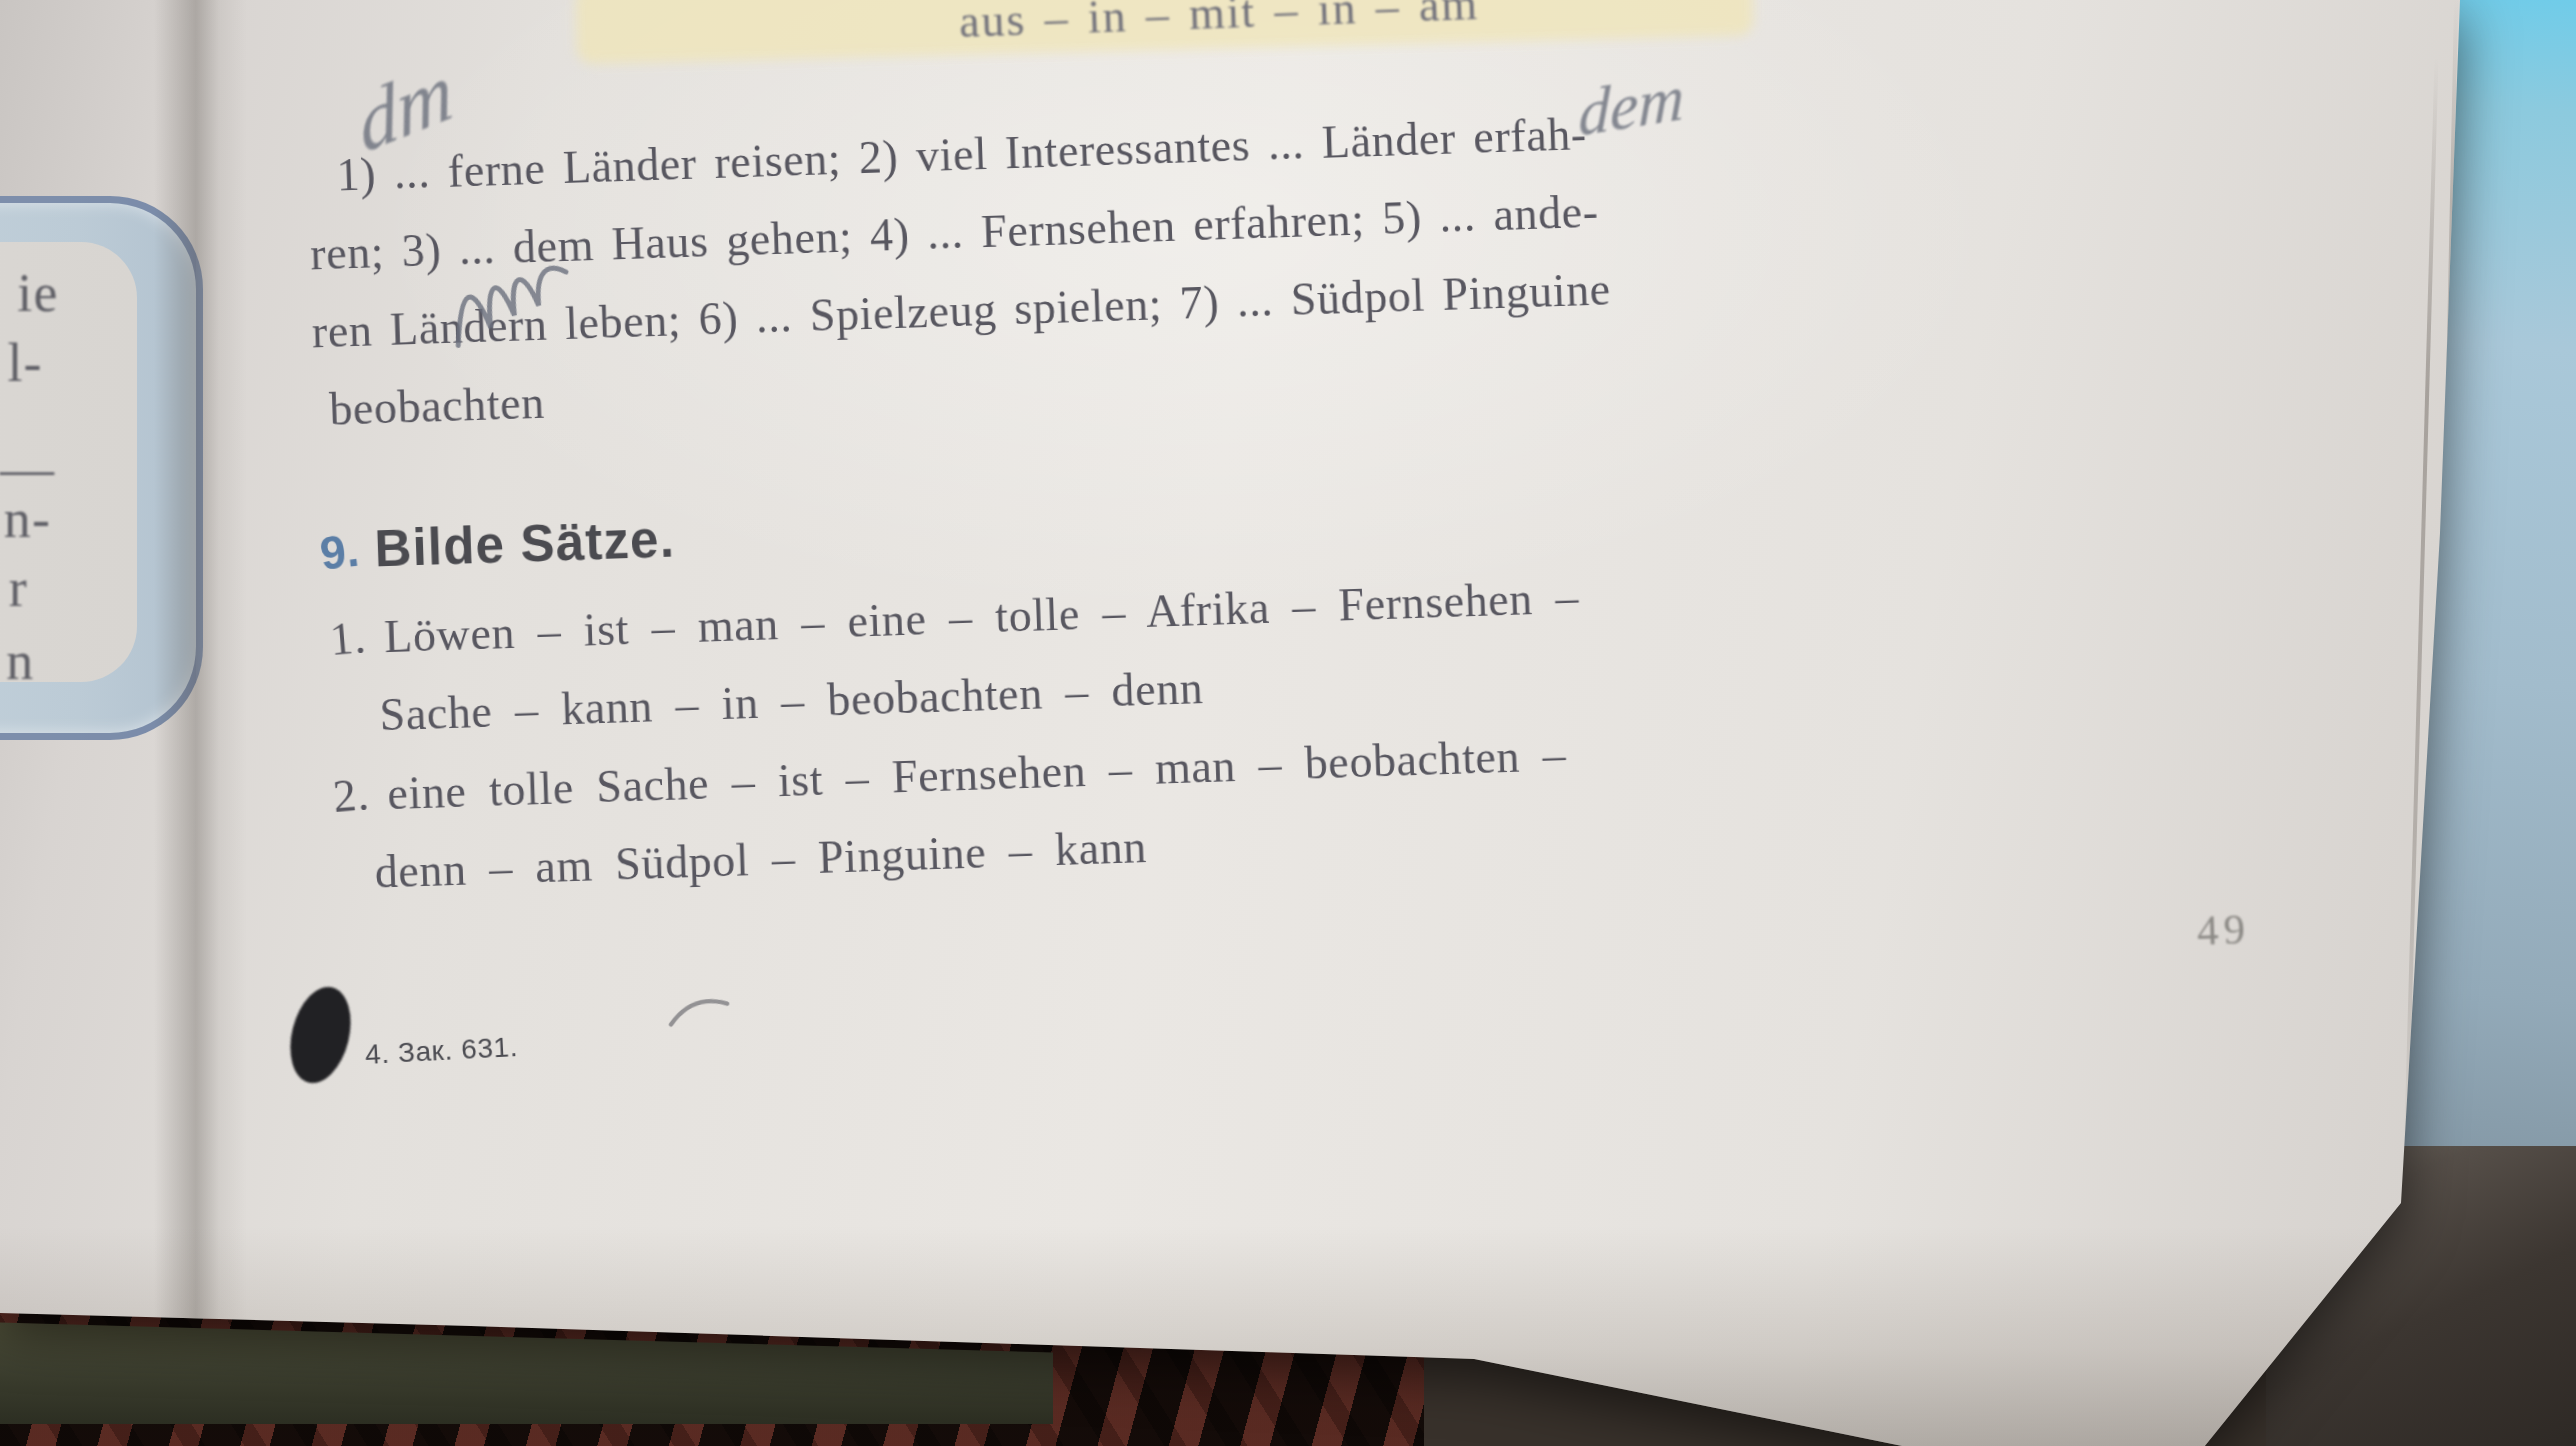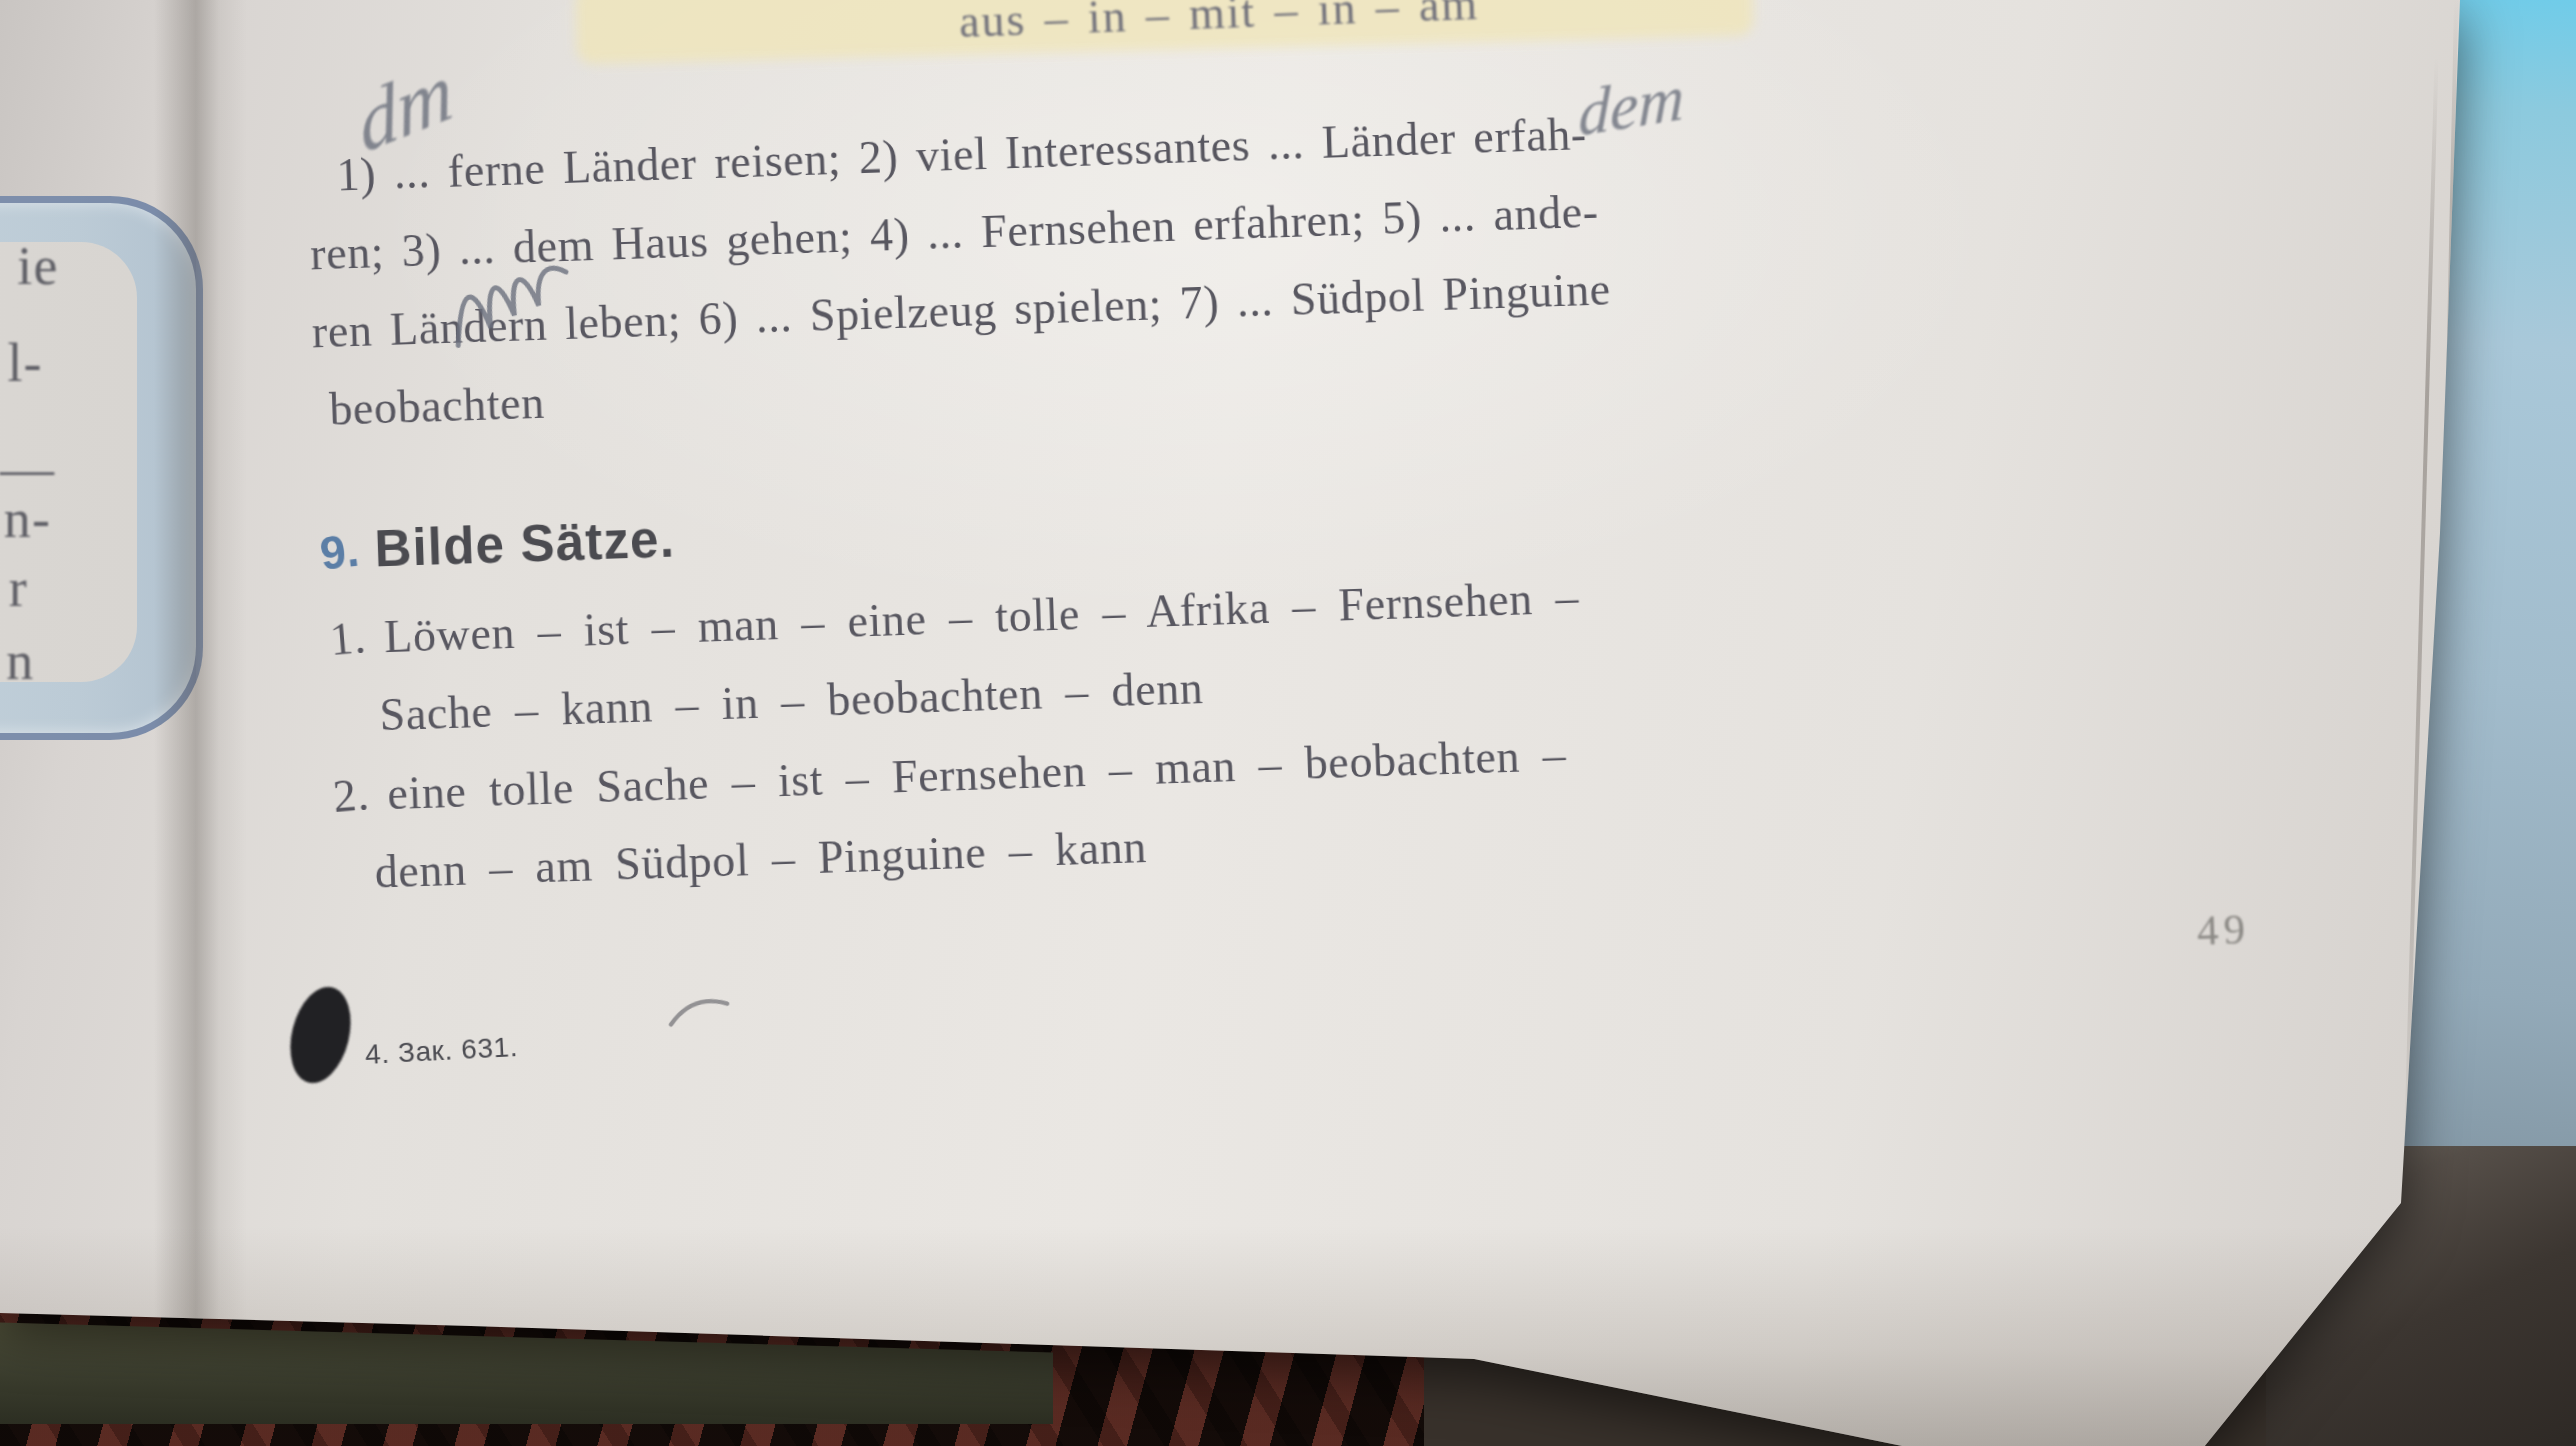--- a/index.html
+++ b/index.html
@@ -85,21 +85,21 @@
   <div class="blue-surface"></div>
   <div class="dark-corner"></div>
   <div class="tablecloth"></div>
   <div class="cover-edge"></div>
 
   <div class="pages-wrap">
     <div class="pages">
 
       <div class="word-box"></div>
       <div class="word-box-inner"></div>
-      <span class="fragment" style="left:17.3px;top:235px;">ie</span>
+      <span class="fragment" style="left:17.3px;top:262px;">ie</span>
       <span class="fragment" style="left:7.4px;top:332px;">l-</span>
       <span class="fragment" style="left:0px;top:437px;">—</span>
       <span class="fragment" style="left:3.7px;top:488px;">n-</span>
       <span class="fragment" style="left:8.7px;top:557px;">r</span>
       <span class="fragment" style="left:6.2px;top:630px;">n</span>
 
       <div class="gutter-shadow"></div>
       <div class="page-bottom-shade"></div>
       <div class="page-edge-line edge1"></div>
       <div class="page-edge-line edge2"></div>

